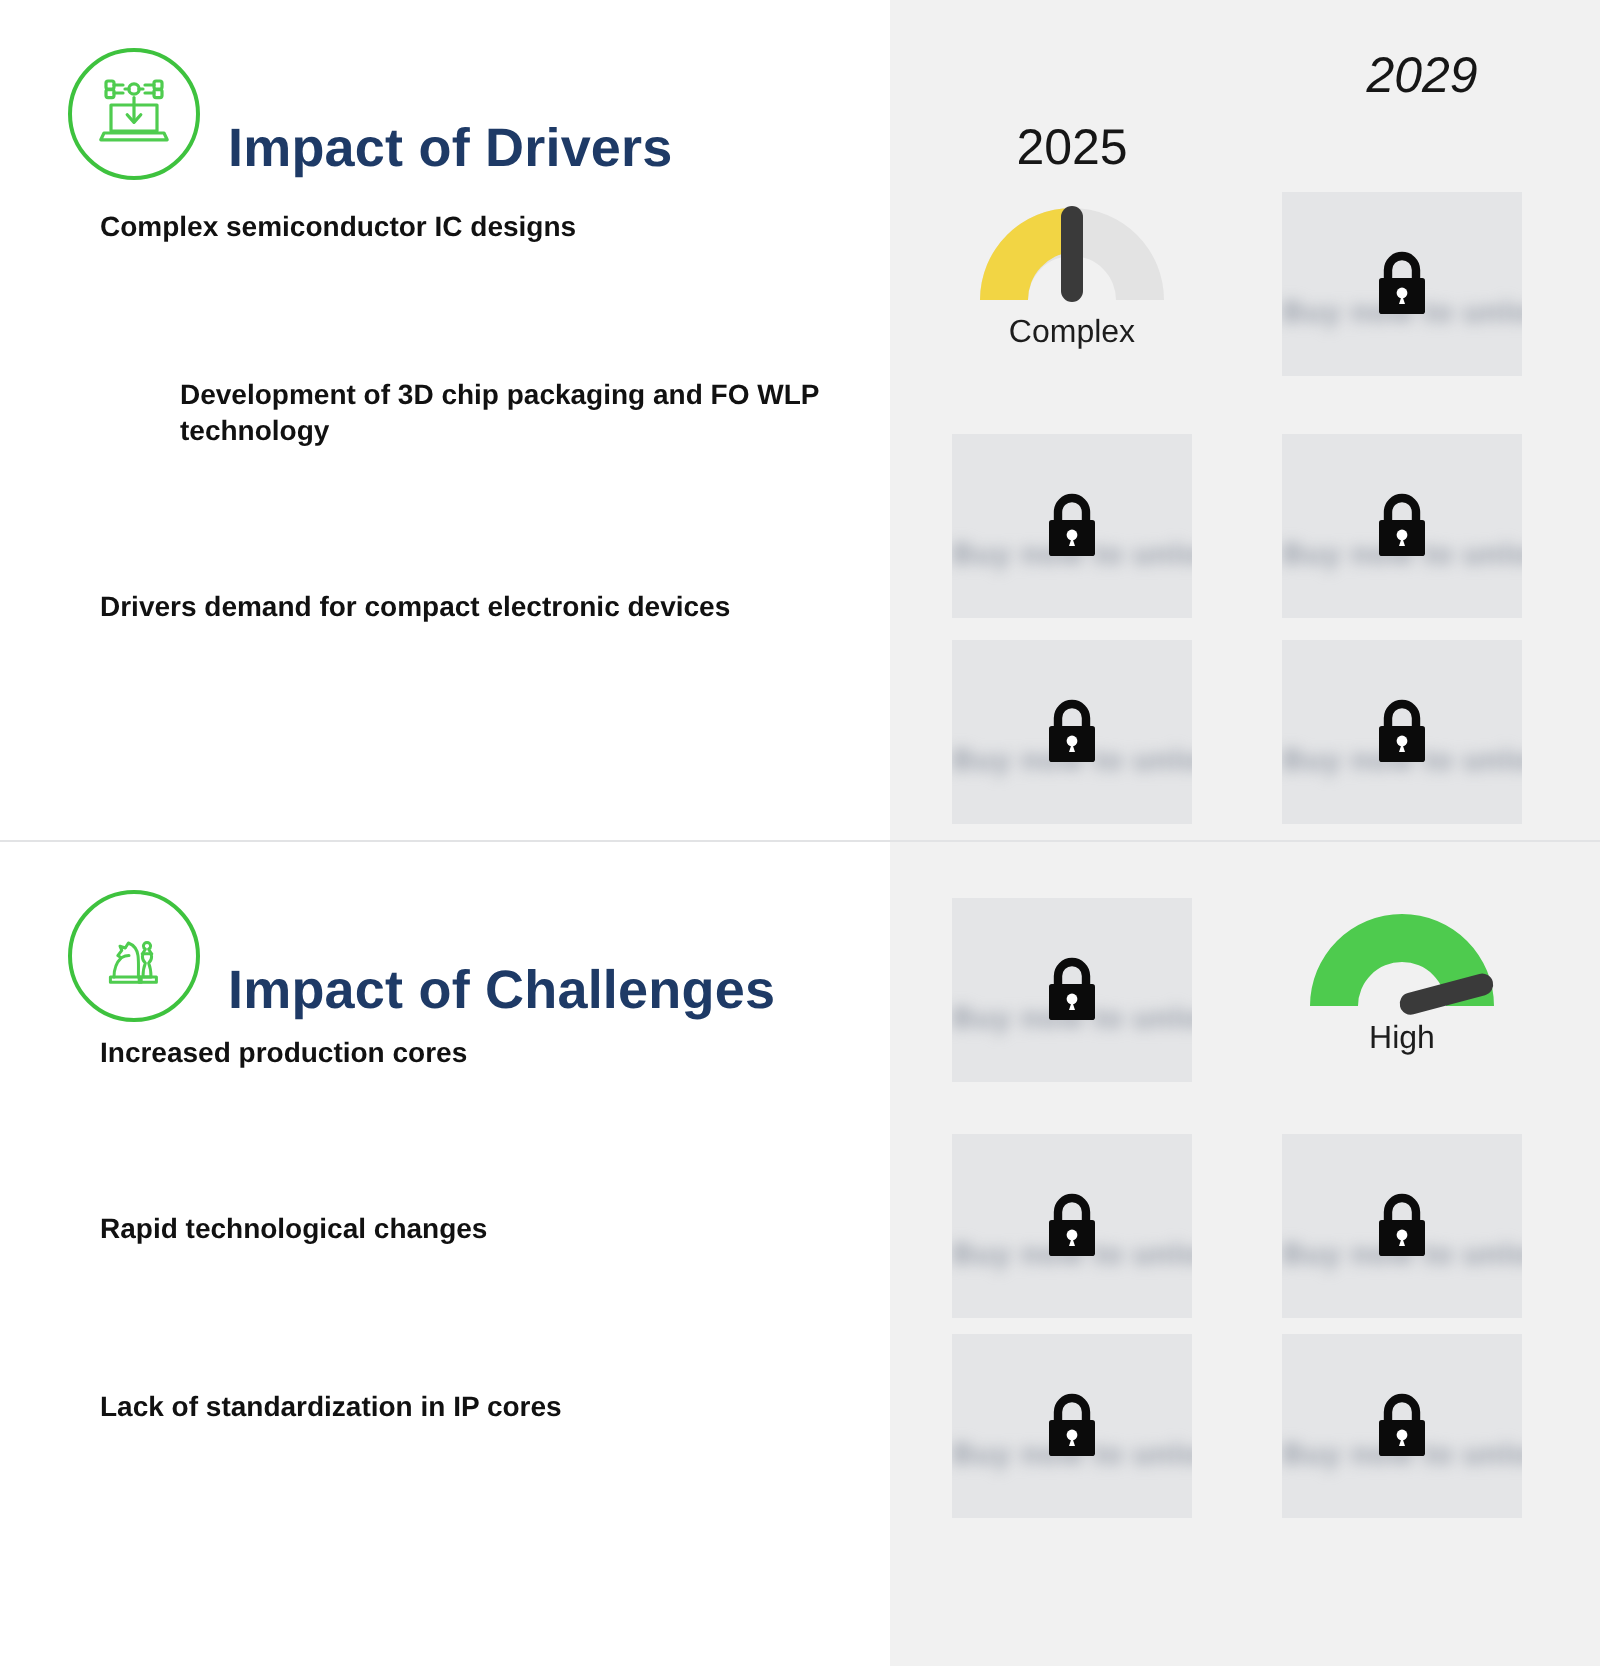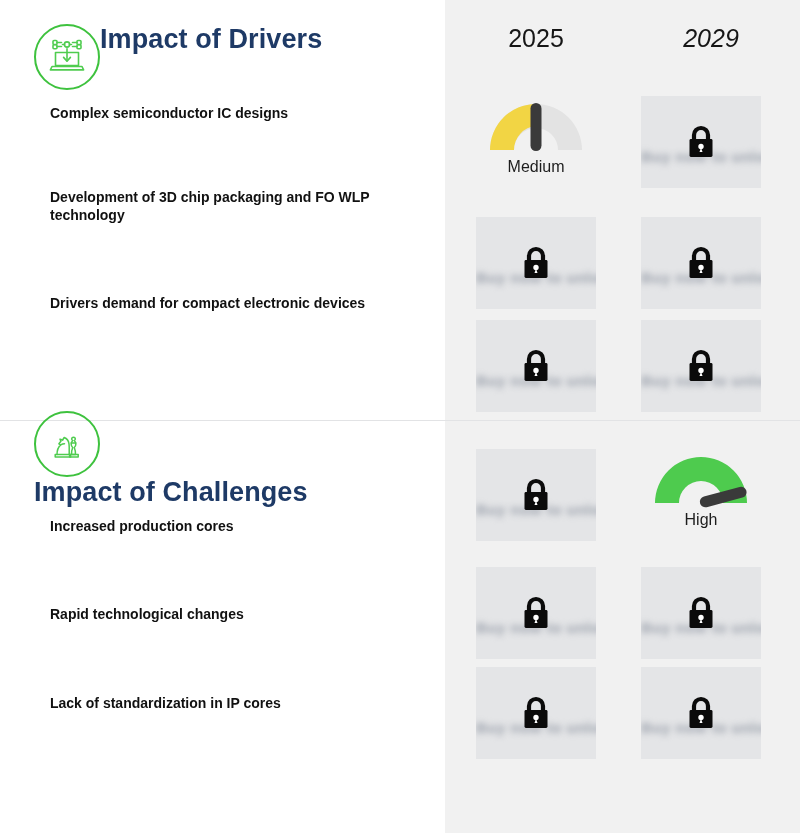--- a/index.html
+++ b/index.html
@@ -47,26 +47,26 @@
     position: absolute;
     left: 0;
     top: 0;
     width: 445px;
     height: 833px;
   }
 
   .section-header {
     position: absolute;
     display: flex;
-    align-items: flex-start;
-    gap: 0;
+    align-items: flex-end;
+    gap: 14px;
     left: 34px;
   }
   .section-header.drivers  { top: 24px; }
-  .section-header.challenges { top: 411px; flex-direction: column; }
+  .section-header.challenges { top: 445px; }
 
   .header-icon {
     width: 66px;
     height: 66px;
     border-radius: 50%;
     border: 2.5px solid #3ec23e;
     display: flex;
     align-items: center;
     justify-content: center;
     flex: 0 0 auto;
@@ -94,38 +94,38 @@
     color: #111111;
     font-size: 14px;
     font-weight: bold;
     line-height: 1.32;
     position: absolute;
     width: 385px;
   }
 
   
   .item-list.drivers .r0 { top: 0px; }
-  .item-list.drivers .r1 { top: 84px; }
+  .item-list.drivers .r1 { top: 84px; margin-left: 40px; }
   .item-list.drivers .r2 { top: 190px; }
 
   
   .item-list.challenges .r0 { top: 4px; }
   .item-list.challenges .r1 { top: 92px; }
   .item-list.challenges .r2 { top: 144px; margin-top: 37px; }
 
   
   .year-head {
     position: absolute;
     top: 24px;
     font-size: 25px;
     color: #161616;
     text-align: center;
     width: 120px;
   }
-  .year-head.c0 { left: 476px; }
+  .year-head.c0 { left: 476px; margin-top: 36px; }
   .year-head.c1 { left: 651px; font-style: italic; }
 
   .cell {
     position: absolute;
     width: 120px;
     height: 96px;
   }
   
   .cell.c0 { left: 476px; }
   .cell.c1 { left: 641px; }
@@ -259,21 +259,21 @@
 
   <div class="cell c0 dr0">
     <div class="gauge-wrap">
       <svg class="gauge-svg" width="104" height="58" viewBox="0 0 104 58">
         <path d="M6 52 A46 46 0 0 1 98 52 L74 52 A22 22 0 0 0 30 52 Z" fill="#e3e3e3"></path>
         <path d="M6 52 A46 46 0 0 1 52 6 L52 28 A24 24 0 0 0 30 52 Z" fill="#f2d544"></path>
         <g transform="rotate(0 52 52)">
           <rect x="46.5" y="5" width="11" height="48" rx="5.5" fill="#3a3a3a"></rect>
         </g>
       </svg>
-      <div class="gauge-label">Medium</div>
+      <div class="gauge-label">Complex</div>
     </div>
   </div>
 
   <div class="cell c1 dr0">
     <div class="locked">
       <div class="blur-text">Buy now to unlock</div>
       <svg class="lock-glyph" viewBox="0 0 34 40">
         <path d="M10 18v-5a7 7 0 0 1 14 0v5" fill="none" stroke="#0b0b0b" stroke-width="4.2"></path>
         <rect x="5.5" y="17" width="23" height="18" rx="1.4" fill="#0b0b0b"></rect>
         <circle cx="17" cy="24.5" r="2.7" fill="#ffffff"></circle>

